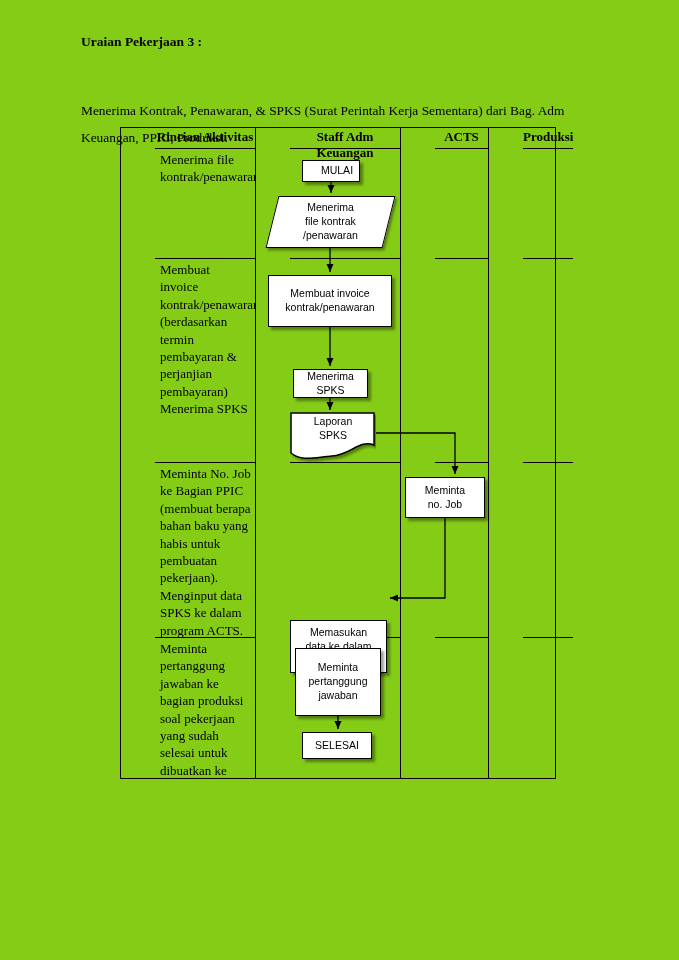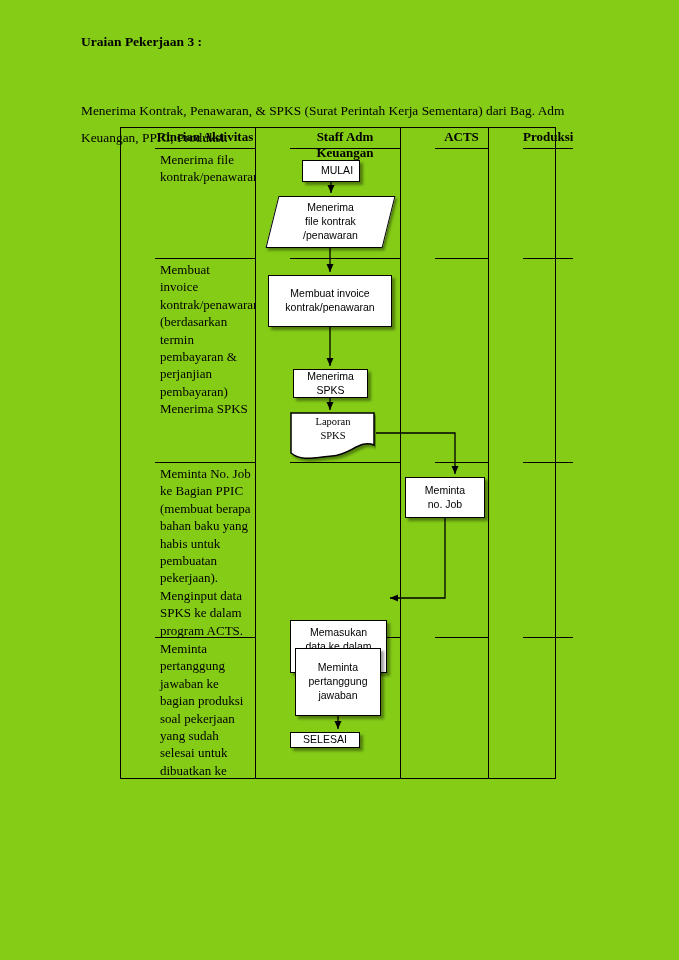--- a/index.html
+++ b/index.html
@@ -53,30 +53,30 @@
     box-shadow:2.5px 2.5px 2.5px rgba(0,0,0,0.38);
   }
   .sh-mulai    { left:302px; top:160px; width:58px;  height:22px;padding-left:12px; }
   .sh-para     { left:272px; top:196px; width:117px; height:52px; transform:skewX(-14deg); }
   .sh-para .unskew { transform:skewX(14deg); }
   .sh-invoice  { left:268px; top:275px; width:124px; height:52px; }
   .sh-spks     { left:293px; top:369px; width:75px;  height:29px; }
   .sh-nojob    { left:405px; top:477px; width:80px;  height:41px; }
   .sh-input    { left:290px; top:572px; width:97px;  height:53px;margin-top:48px; }
   .sh-pj       { left:295px; top:648px; width:86px;  height:68px; }
-  .sh-selesai  { left:290px; top:732px; width:70px;  height:16px; }
+  .sh-selesai  { left:302px; top:732px; width:70px;  height:27px; }
   
   .docshape {
     position:absolute; left:290px; top:412px; width:86px; height:50px;
     z-index:10;
   }
   .docshape svg { position:absolute; left:0; top:0; }
   .docshape .doc-label {
     position:absolute; left:0; top:3px; width:86px; text-align:center;
-    font-family:Liberation Serif, serif; font-size:10.5px; line-height:1.32;
+    font-family:Liberation Sans, sans-serif; font-size:10.5px; line-height:1.32;
     white-space:pre-line;
   }
 </style>
 </head>
 <body>
 
 <div class="page">
 
   <div class="doc-title">Uraian Pekerjaan 3 :</div>
   <div class="doc-intro">Menerima Kontrak, Penawaran, &amp; SPKS (Surat Perintah Kerja Sementara) dari Bag. Adm Keuangan, PPIC, Produksi.</div>

